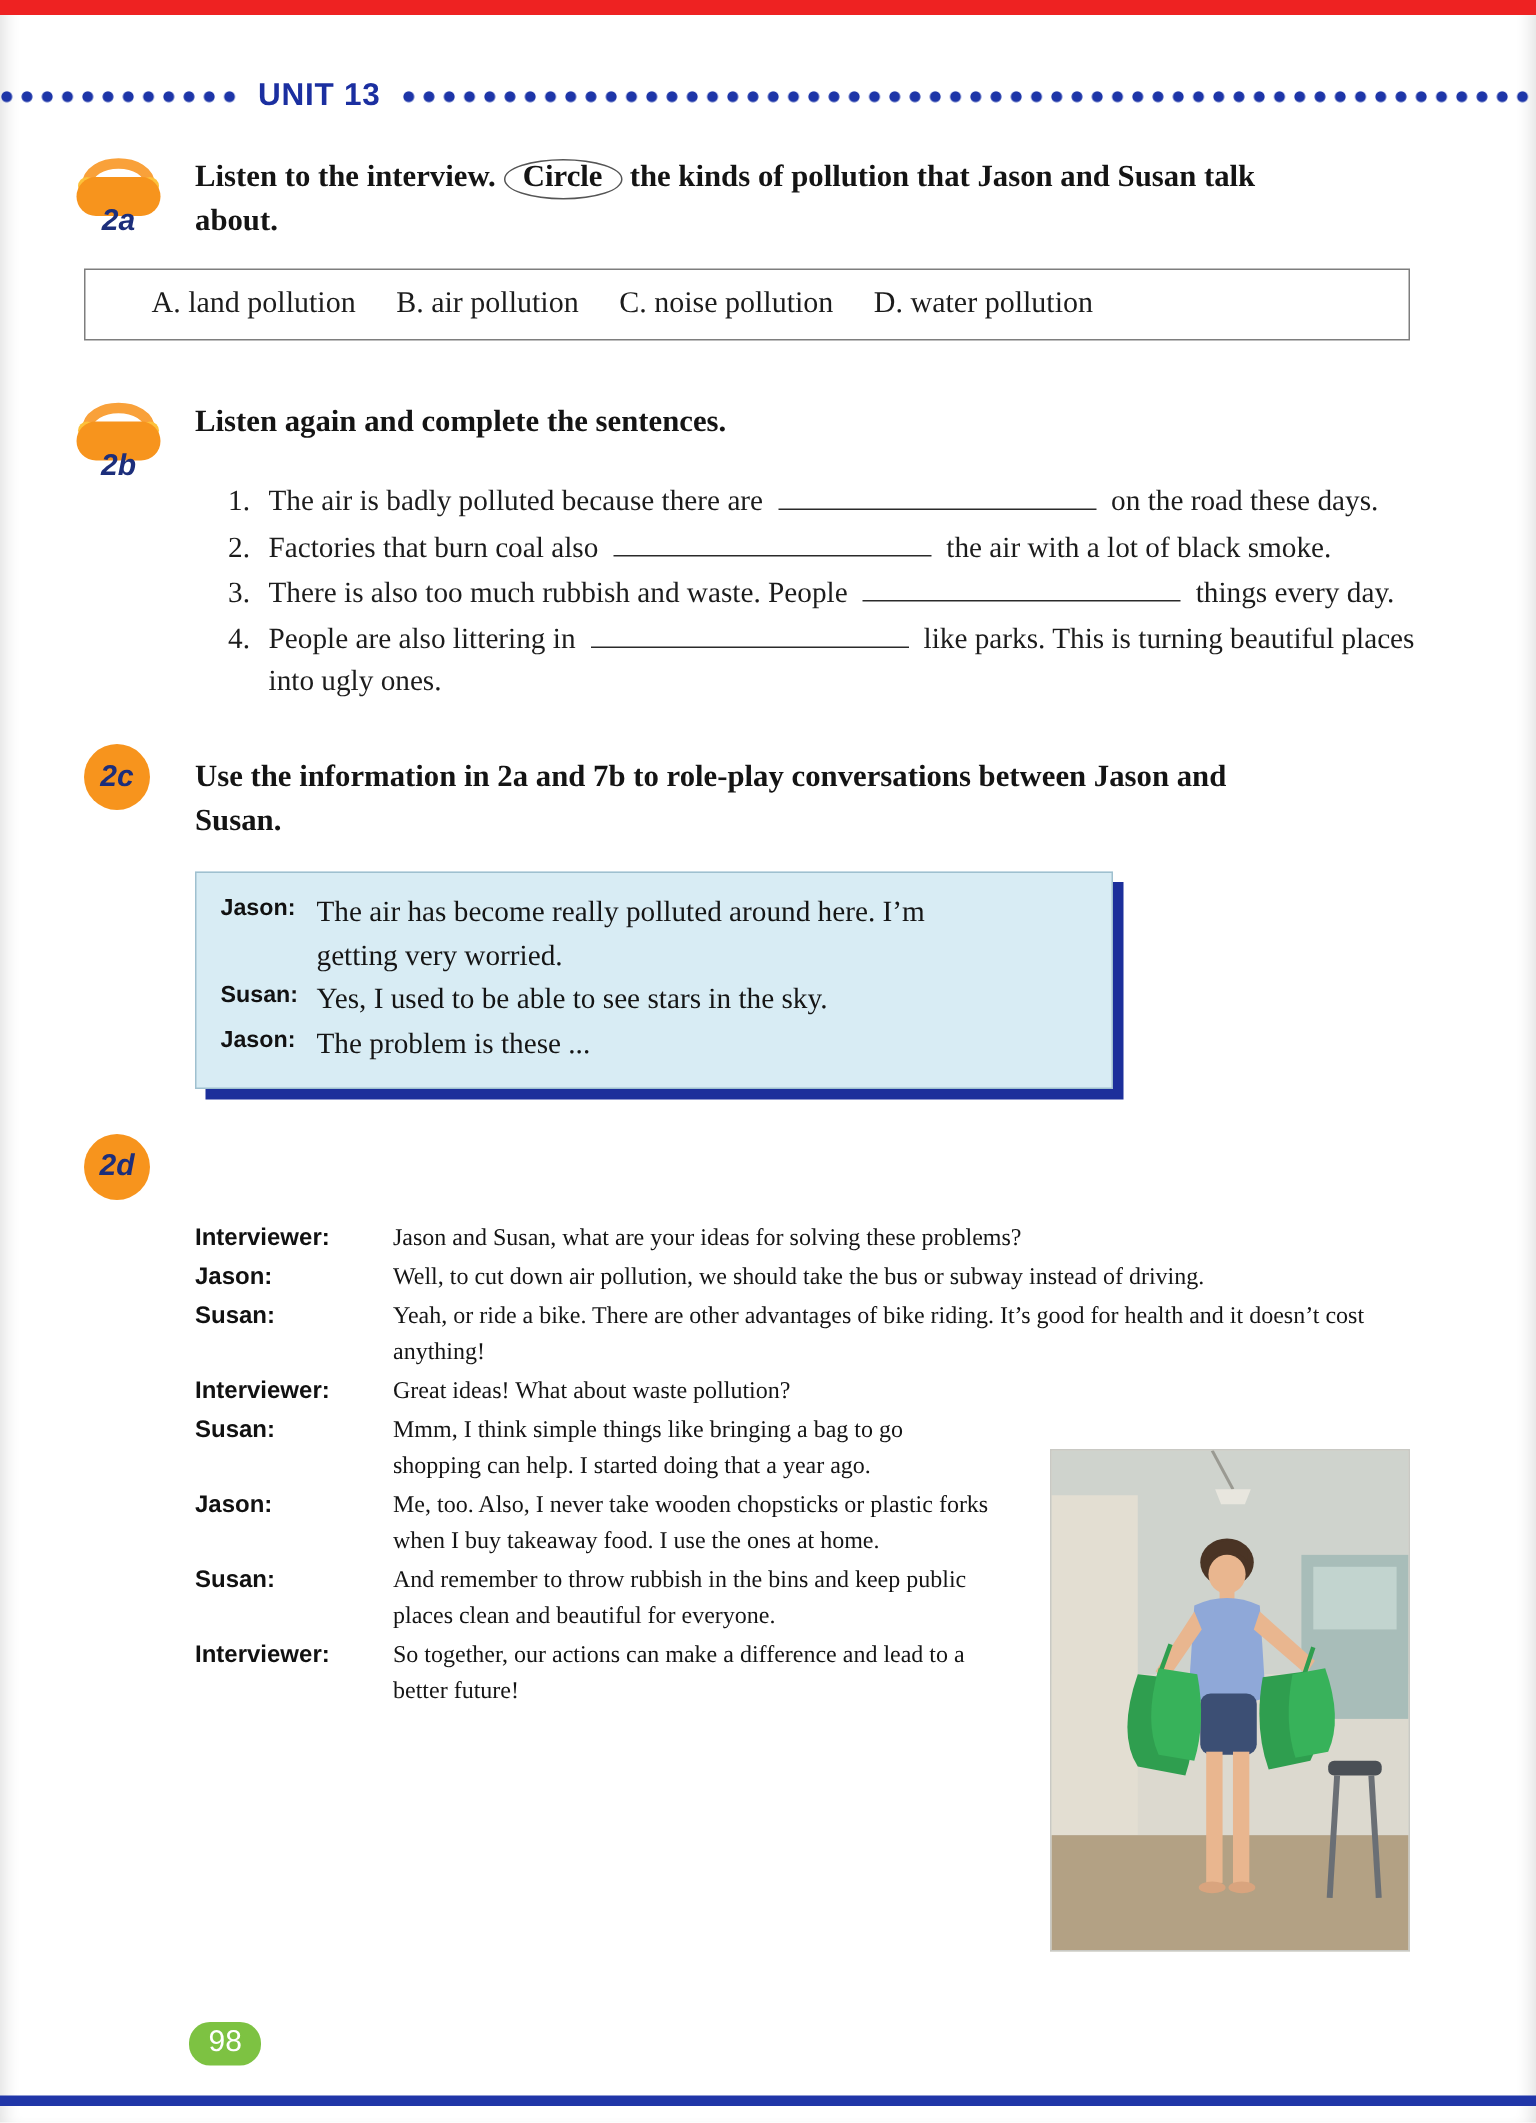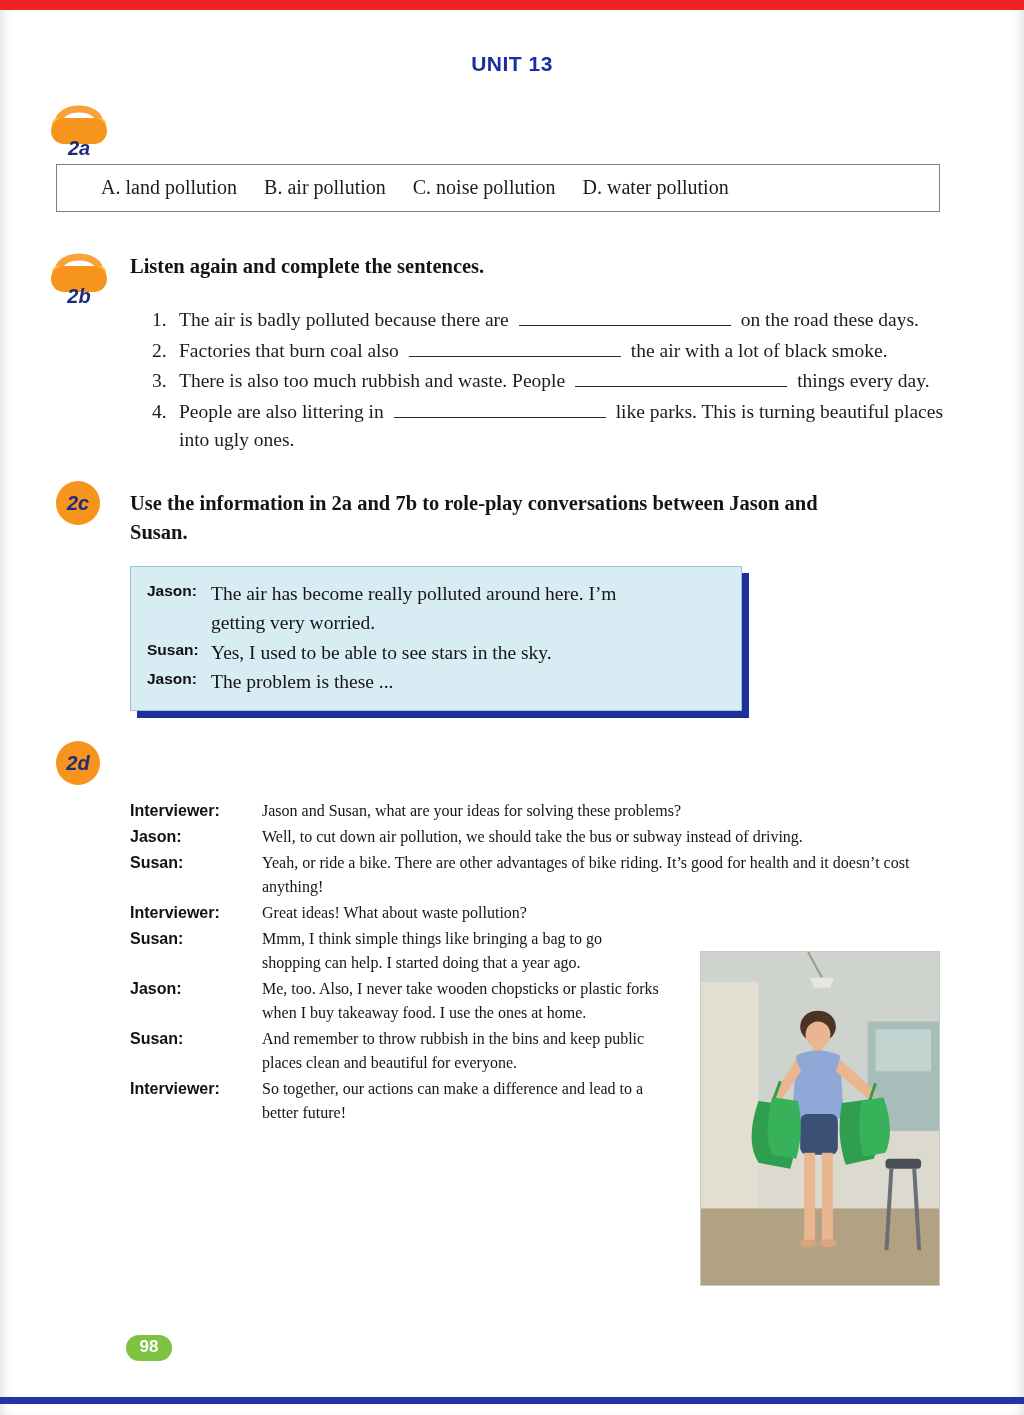--- a/index.html
+++ b/index.html
@@ -8,21 +8,21 @@
   body { font-family:"Liberation Serif","DejaVu Serif",serif; color:#1c1c1c; }
 
   .page {
     position:relative; width:1024px; height:1415px; margin:0 auto;
     background:#ffffff; overflow:hidden;
     box-shadow: inset 10px 0 12px -8px rgba(0,0,0,.14), inset -10px 0 12px -8px rgba(0,0,0,.14);
   }
 
   .top-rule { position:absolute; top:0; left:0; right:0; height:10px; background:#ee2222; }
 
-  .unit-row { position:absolute; top:52px; left:0; right:0; display:flex; align-items:center; height:24px;flex-direction:column; }
+  .unit-row { position:absolute; top:52px; left:0; right:0; display:flex; align-items:center; height:24px; }
   .dots {
     height:9px;
     background-image:radial-gradient(circle at 4.5px 4.5px, #1d35a8 3.3px, transparent 3.9px);
     background-size:13.5px 9px; background-repeat:repeat-x;
   }
   .dots.left { width:158px; }
   .dots.right { flex:1; }
   .unit-label {
     font-family:"Liberation Sans","DejaVu Sans",sans-serif; font-weight:bold;
     font-size:21px; color:#1b2fa0; margin:0 14px; letter-spacing:.5px; white-space:nowrap;
@@ -95,23 +95,23 @@
   .conv-row .txt { font-size:16px; line-height:1.5; max-width:690px; color:#151515; }
   .conv-row.narrow .txt { max-width:400px; }
 
   .photo {
     position:absolute; top:152px; right:24px; width:240px; height:335px;
     border:1px solid #c9c9c4; background:#d8d5cb;
   }
   .photo svg { display:block; width:100%; height:100%; }
 
   .page-badge {
-    position:absolute; left:126px; bottom:54px; min-width:46px; text-align:center;
+    position:absolute; left:126px; bottom:38px; min-width:46px; text-align:center;
     background:#7dc242; color:#ffffff; border-radius:14px; padding:2px 13px 4px 13px;
-    font-family:"Liberation Sans","DejaVu Sans",sans-serif; font-weight:bold; font-size:17px;
+    font-family:"Liberation Sans","DejaVu Sans",sans-serif; font-weight:normal; font-size:20px;
   }
 
   .bottom-rule { position:absolute; left:0; right:0; bottom:11px; height:7px; background:#2036a8; }
 </style>
 </head>
 <body>
 
 <div class="page">
   <div class="top-rule"></div>
 
@@ -127,20 +127,25 @@
       <div class="sec-head">
         <div class="hp-badge">
           <svg viewBox="0 0 62 50" aria-hidden="true">
             <path d="M10 28 C10 8 52 8 52 28" stroke="#f9a13a" stroke-width="7" fill="none" stroke-linecap="round"></path>
             <circle cx="10" cy="28" r="6" fill="#fdc13a"></circle>
             <circle cx="52" cy="28" r="6" fill="#fdc13a"></circle>
             <rect x="3" y="22" width="56" height="26" rx="13" fill="#f7941d"></rect>
           </svg>
           <span class="badge-label">2a</span>
         </div>
+        <h2 class="sec-title">
+          <span>Listen to the interview.</span>
+          <span class="circled">Circle</span>
+          <span>the kinds of pollution that Jason and Susan talk about.</span>
+        </h2>
       </div>
       <div class="options-box">
         <span class="opt">A. land pollution</span>
         <span class="opt">B. air pollution</span>
         <span class="opt">C. noise pollution</span>
         <span class="opt">D. water pollution</span>
       </div>
     </section>
 
     <section class="sec s2b">

